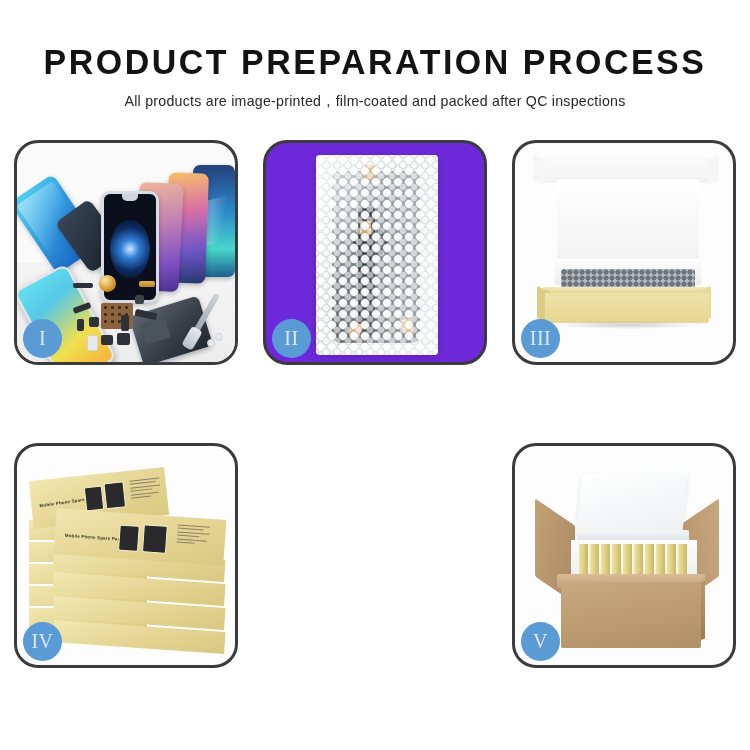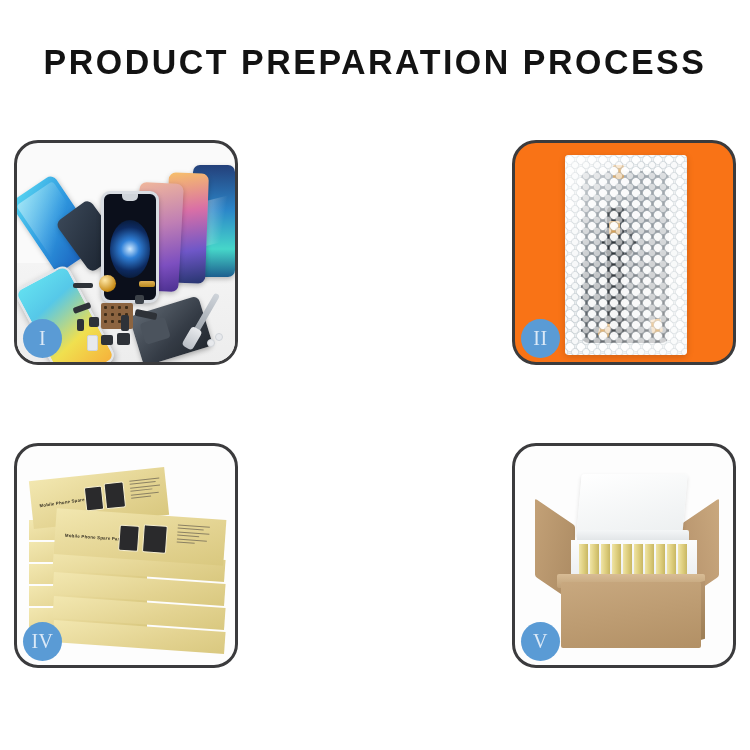--- a/index.html
+++ b/index.html
@@ -92,21 +92,21 @@
   .bit{position:absolute;background:#2e3238;border-radius:2px;}
   .bit.l{background:#3c4148;}
   .bit.w{background:#e7e9ec;border:1px solid #cfd3d8;}
   .bit.g{background:linear-gradient(#e0b257,#b8881f);}
   .screwdriver{position:absolute;left:186px;top:148px;width:6px;height:46px;
     transform:rotate(30deg);background:linear-gradient(#cfd4da,#9aa1a9);border-radius:3px;}
   .screwdriver:after{content:"";position:absolute;left:-3px;bottom:-16px;width:12px;height:22px;
     border-radius:4px;background:linear-gradient(#e8eaed,#b9bec5);}
 
   
-  .p2{background:#f97316;}
+  .p2{background:#6d28d9;}
   .bagwrap{position:absolute;left:50px;top:12px;width:122px;height:200px;}
   .bag{position:absolute;inset:0;border-radius:4px;
     background:linear-gradient(160deg,#f3f5f6,#e6eaec 55%,#eef1f2);
     box-shadow:0 2px 7px rgba(0,0,0,.16);}
   .inner-dark{position:absolute;left:16px;top:16px;width:88px;height:172px;
     border-radius:8px;background:linear-gradient(170deg,#9aa1a8 0%,#5e666e 45%,#1e2227 100%);
     opacity:.82;}
   .flexcable{position:absolute;left:42px;top:52px;width:17px;height:128px;
     background:linear-gradient(#2c3136,#14171b);border-radius:4px;opacity:.9;}
   .flexcable:after{content:"";position:absolute;left:-5px;top:18px;width:26px;height:26px;
@@ -204,20 +204,21 @@
     background:rgba(140,115,80,.55);transform:skewX(-34deg) skewY(8deg);}
   .tapepiece{position:absolute;background:rgba(155,128,92,.75);border-radius:1px;}
 </style>
 </head>
 <body>
 
 <div class="page">
 
   <div class="header">
     <h1 class="title">PRODUCT PREPARATION PROCESS</h1>
+    <p class="subtitle">All products are image-printed，film-coated and packed after QC inspections</p>
   </div>
 
   <div class="grid">
 
     <div class="row row1">
 
       <div class="panel p1">
         <div class="stage">
           <div class="floor"></div>
 
@@ -276,20 +277,34 @@
             <div class="tab-orange" style="left:34px;top:168px;transform:rotate(14deg)"></div>
             <div class="tab-orange" style="left:86px;top:164px;transform:rotate(-10deg)"></div>
             <div class="bubbles"></div>
             <div class="bubbles2"></div>
             <div class="bagsheen"></div>
           </div>
         </div>
         <div class="badge">II</div>
       </div>
 
+      <div class="panel p3">
+        <div class="stage">
+          <div class="b3-lid"></div>
+          <div class="b3-back"></div>
+          <div class="b3-foam"></div>
+          <div class="b3-grey"></div>
+          <div class="b3-lip"></div>
+          <div class="b3-left"></div>
+          <div class="b3-right"></div>
+          <div class="b3-front"></div>
+          <div class="b3-shadow"></div>
+        </div>
+        <div class="badge">III</div>
+      </div>
 
     </div>
 
     <div class="row row2">
 
       <div class="panel p4">
         <div class="stage">
           <div class="stack">
 
             <div class="sbox" style="left:4px;top:58px;width:118px;height:20px">

